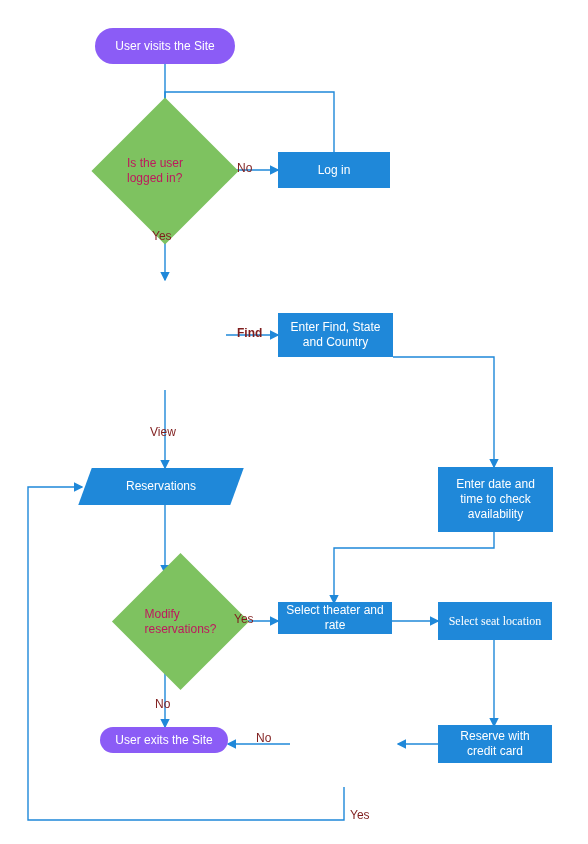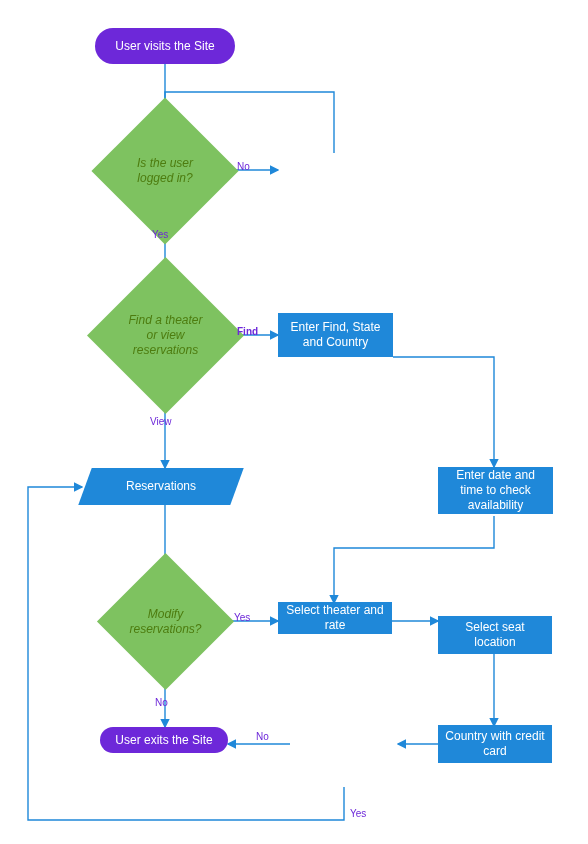--- a/index.html
+++ b/index.html
@@ -1,29 +1,29 @@
 <!DOCTYPE html>
 <html><head>
 <meta charset="utf-8">
 <style>
   * { box-sizing: border-box; margin: 0; padding: 0; }
   body { font-family: Arial, sans-serif; font-size: 12px; background: #fff; }
   #canvas { position: relative; width: 588px; height: 844px; }
   .shape { position: absolute; display: flex; align-items: center; justify-content: center;
            text-align: center; color: #fff; padding: 6px; line-height: 1.25; }
-  .terminal { background: #6d28d9; border-radius: 999px; }
+  .terminal { background: #8b5cf6; border-radius: 999px; }
   .process { background: #1f88d9; }
   .decision-wrap { position: absolute; }
   .decision-wrap .diamond { position: absolute; inset: 0; transform: rotate(45deg);
     background: #7ec260; }
   .decision-wrap .label { position: absolute; inset: 0; display:flex; align-items:center;
-    justify-content:center; text-align:center; color:#4d7c0f; padding:14px; line-height:1.25;font-style:italic; }
+    justify-content:center; color:#be185d; padding:14px; line-height:1.25; }
   .parallelogram { background: #1f88d9; transform: skewX(-20deg); }
   .para-text { transform: skewX(20deg); }
-  .edge-label { position: absolute; color: #6d28d9; font-size: 10px; }
+  .edge-label { position: absolute; color: #7f1d1d; font-size: 12px; }
   svg { position:absolute; inset:0; width:588px; height:844px; pointer-events:none; }
   .connector { stroke:#1f88d9; stroke-width:1.4; fill:none; }
 </style>
 </head>
 <body>
 
 <div id="canvas">
 
 <svg>
   <defs>
@@ -65,50 +65,47 @@
   <path class="connector" d="M344 787 L344 820 L28 820 L28 487 L82 487" marker-end="url(#arrow)"></path>
 </svg>
 
   <div class="shape terminal" style="left:95px; top:28px; width:140px; height:36px;">User visits the Site</div>
 
   <div class="decision-wrap" style="left:113px; top:119px; width:104px; height:104px;">
     <div class="diamond"></div>
     <div class="label">Is the user logged in?</div>
   </div>
 
+  <div class="shape process" style="left:278px; top:152px; width:112px; height:36px;">Log in</div>
 
-  <div class="decision-wrap" style="left:110px; top:280px; width:111px; height:111px;">
-    <div class="diamond"></div>
-    <div class="label">Find a theater or view reservations</div>
-  </div>
 
   <div class="shape process" style="left:278px; top:313px; width:115px; height:44px;">Enter Find, State and Country</div>
 
   <div class="shape parallelogram" style="left:85px; top:468px; width:152px; height:37px;">
     <span class="para-text">Reservations</span>
   </div>
 
-  <div class="shape process" style="left:438px; top:467px; width:115px; height:47px;">Enter date and time to check availability</div>
+  <div class="shape process" style="left:438px; top:467px; width:115px; height:65px;">Enter date and time to check availability</div>
 
-  <div class="decision-wrap" style="left:117px; top:573px; width:97px; height:97px;">
+  <div class="decision-wrap" style="left:132px; top:573px; width:97px; height:97px;">
     <div class="diamond"></div>
     <div class="label">Modify reservations?</div>
   </div>
 
   <div class="shape process" style="left:278px; top:602px; width:114px; height:32px;">Select theater and rate</div>
 
-  <div class="shape process" style="left:438px; top:616px; width:114px; height:38px;">Select seat location</div>
+  <div class="shape process" style="left:438px; top:602px; width:114px; height:38px;font-family:Liberation Serif, serif;">Select seat location</div>
 
-  <div class="shape process" style="left:438px; top:725px; width:114px; height:38px;">Country with credit card</div>
+  <div class="shape process" style="left:438px; top:725px; width:114px; height:38px;">Reserve with credit card</div>
 
 
   <div class="shape terminal" style="left:100px; top:727px; width:128px; height:26px;">User exits the Site</div>
 
   <div class="edge-label" style="left:237px; top:161px;">No</div>
   <div class="edge-label" style="left:152px; top:229px;">Yes</div>
   <div class="edge-label" style="left:237px; top:326px;font-weight:bold;">Find</div>
-  <div class="edge-label" style="left:150px; top:416px;text-align:center;">View</div>
+  <div class="edge-label" style="left:150px; top:425px;text-align:center;">View</div>
   <div class="edge-label" style="left:234px; top:612px;">Yes</div>
   <div class="edge-label" style="left:155px; top:697px;">No</div>
   <div class="edge-label" style="left:256px; top:731px;">No</div>
   <div class="edge-label" style="left:350px; top:808px;">Yes</div>
 
 </div>
 
 </body></html>

